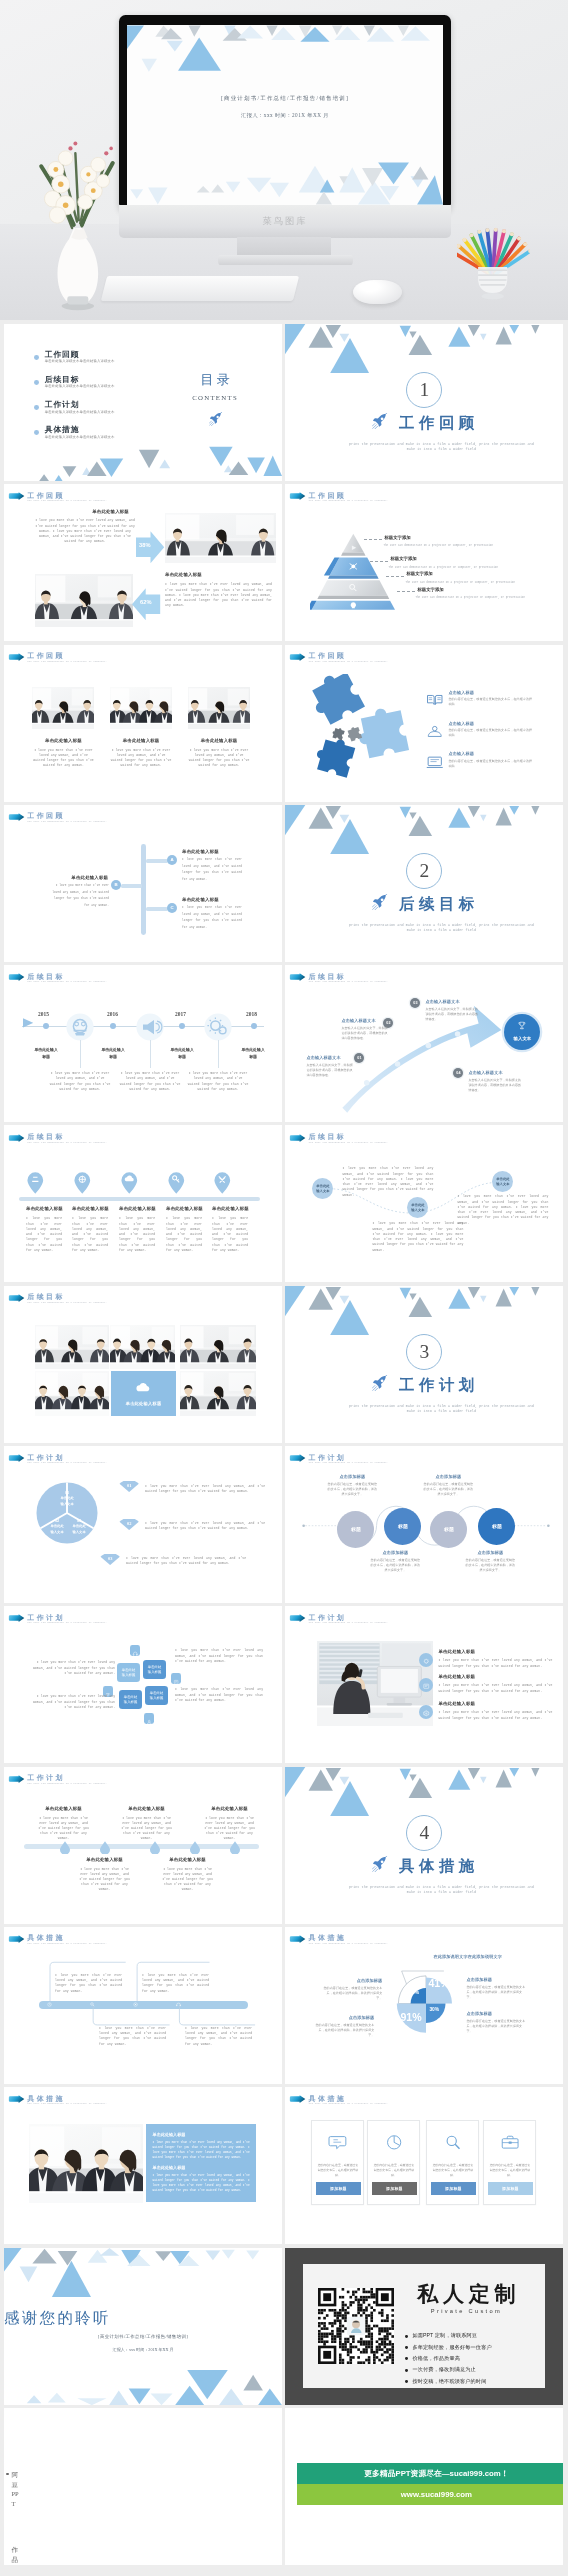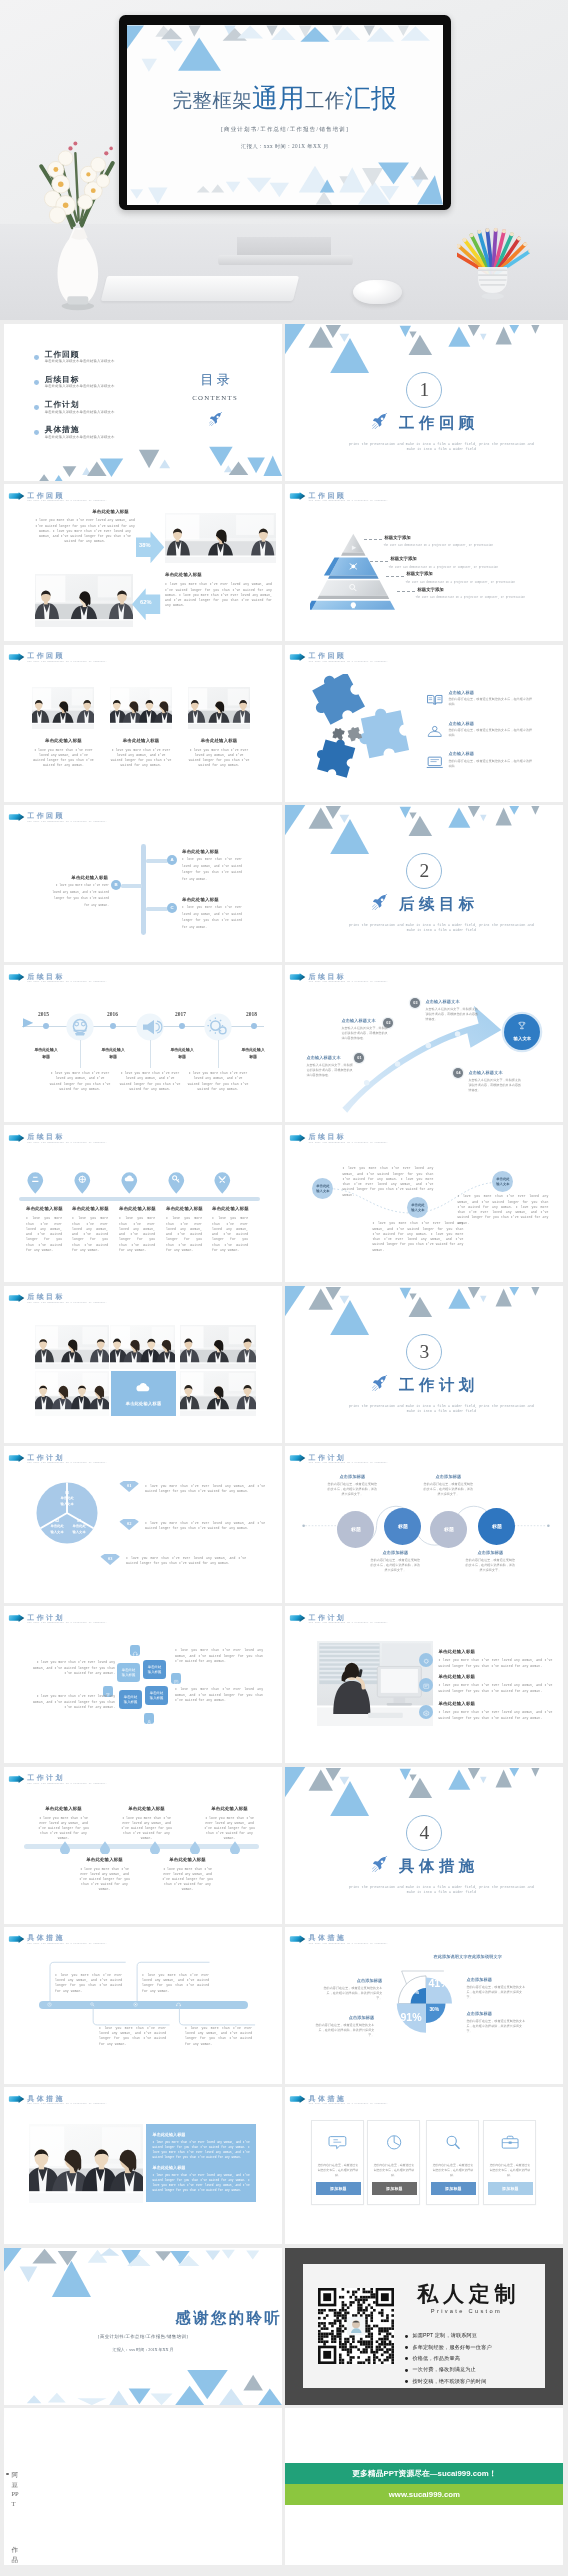--- a/index.html
+++ b/index.html
@@ -161,41 +161,41 @@
 
 
 .card24{position:absolute;top:33px;width:53px;height:85px;background:#fff;border:0.5px solid #e6e8ea;
   text-align:center;box-shadow:0 0.8px 1.6px rgba(0,0,0,.04)}
 .card24-ico{width:20.3px;height:18.7px;margin-top:12.2px}
 .card24-d{font-size:2.9px;line-height:5px;color:#8e8e8e;margin:8.1px 4.9px 0;text-align:center}
 .card24-b{position:absolute;left:3.5px;top:61px;width:45px;height:13px;color:#fff;font-size:3.9px;
   line-height:13px;font-weight:700;letter-spacing:0.3px}
 
 
-.th-title{position:absolute;left:0;top:60px;width:278px;text-align:right;font-size:15.4px;font-weight:700;
+.th-title{position:absolute;left:0;top:60px;width:278px;text-align:left;font-size:15.4px;font-weight:400;
   color:#3d6fa4;letter-spacing:2.4px}
 .th-sub{position:absolute;left:0;top:86px;width:278px;text-align:center;font-size:4.4px;color:#55616e;
   letter-spacing:0.4px;font-family:"Liberation Serif",serif}
 .th-meta{position:absolute;left:0;top:99px;width:278px;text-align:center;font-size:4.1px;color:#5f6c79;
   font-family:"Liberation Serif",serif}
 
 
 .pc-wrap{position:absolute;left:0;top:0;width:278px;height:157px;background:#4a4a4a}
 .pc-card{position:absolute;left:18px;top:16.3px;width:242px;height:124px;background:#f3f3f3}
 .pc-qr{position:absolute;left:14.6px;top:24.4px;width:76px;height:76px}
 .pc-logo{position:absolute;left:102px;top:18px;width:122px}
 .pc-chrow{white-space:nowrap;text-align:center}
 .pc-ch{display:inline-block;font-size:21px;font-weight:700;color:#1a1a1a;
   font-family:"Liberation Serif",serif;line-height:24.4px;padding:0 2.4px}
 .pc-en{margin-top:1.6px;font-size:5.7px;letter-spacing:2.3px;color:#3a3a3a;text-align:center;width:122px}
 .pc-bul{position:absolute;left:109px;font-size:5.2px;color:#262626;letter-spacing:0.1px;white-space:nowrap}
 .pc-bdot{position:absolute;width:2.8px;height:2.8px;border-radius:50%;background:#262626;left:102px}
 
 
-.fbwrap{position:absolute;left:0;top:55px;width:250px;height:42px}
+.fbwrap{position:absolute;left:12px;top:55px;width:250px;height:42px}
 .fb1{position:absolute;left:0;top:0;width:278px;height:21px;background:#21a179;color:#fff;
   font-size:7.8px;font-weight:700;text-align:center;line-height:21px}
 .fb2{position:absolute;left:0;top:21px;width:278px;height:21px;background:#8cc63f;color:#fff;
   font-size:7.8px;font-weight:700;text-align:center;line-height:21px}
 .last-bullet{position:absolute;left:7.3px;top:62px;width:9.8px;font-size:6.5px;color:#6a6a6a;line-height:9.8px;
   font-family:"Liberation Serif",serif;word-break:break-all}
 .last-dot{position:absolute;left:2.4px;top:65px;width:2.1px;height:2.1px;border-radius:50%;background:#6a6a6a}
 .last-tail{position:absolute;left:7.3px;top:137px;width:9.8px;font-size:6.5px;color:#6a6a6a;line-height:9.8px;
   font-family:"Liberation Serif",serif;word-break:break-all}
 
@@ -254,24 +254,26 @@
           <polygon points="368,186 350,186 359,200" fill="#d5e7f6"></polygon>
           <polygon points="380,185 358,221 390,221" fill="#8fc3e8"></polygon>
           <polygon points="362,174 352,190 372,190" fill="#c6ced5"></polygon>
           <polygon points="336,198 312,198 324,216" fill="#e4eff8"></polygon>
           <polygon points="200,194 176,194 188,212" fill="#e4eff8"></polygon>
           <polygon points="243,205 233,221 253,221" fill="#dde2e6"></polygon>
           <polygon points="20,202 4,202 12,214" fill="#e4eff8"></polygon>
           <polygon points="50,200 26,200 38,221" fill="#e4eff8"></polygon>
         </svg>
 <div class="cover-title">
-<div class="ct-line"><span class="ct-a">完整框架</span><span class="ct-b">通用</span><span class="ct-c">工作</span><span class="ct-d">汇报</span></div>
 <div class="ct-sub">[商业计划书/工作总结/工作报告/销售培训]</div>
 <div class="ct-meta">汇报人：xxx    时间：201X 年XX 月</div>
 </div>
+      </div>
+<div class="mon-chin">
+<div class="mon-chin-txt">菜鸟图库</div>
       </div>
 <div class="mon-neck"></div>
 <div class="mon-foot"></div>
 <div class="kbd"></div>
 <div class="mouse"></div>
 <svg class="vase" viewBox="0 0 120 230">
 <g>
 <path d="M28 62 L54 128 M92 56 L66 126 M40 44 L60 120 M80 50 L64 122 M58 36 L62 118" stroke="#59704f" stroke-width="3" fill="none" stroke-linecap="round"></path>
 <path d="M16 52 C26 68 44 96 56 124" stroke="#4f6b47" stroke-width="5" fill="none" stroke-linecap="round"></path>
 <path d="M104 48 C94 66 76 98 66 124" stroke="#4f6b47" stroke-width="5" fill="none" stroke-linecap="round"></path>

